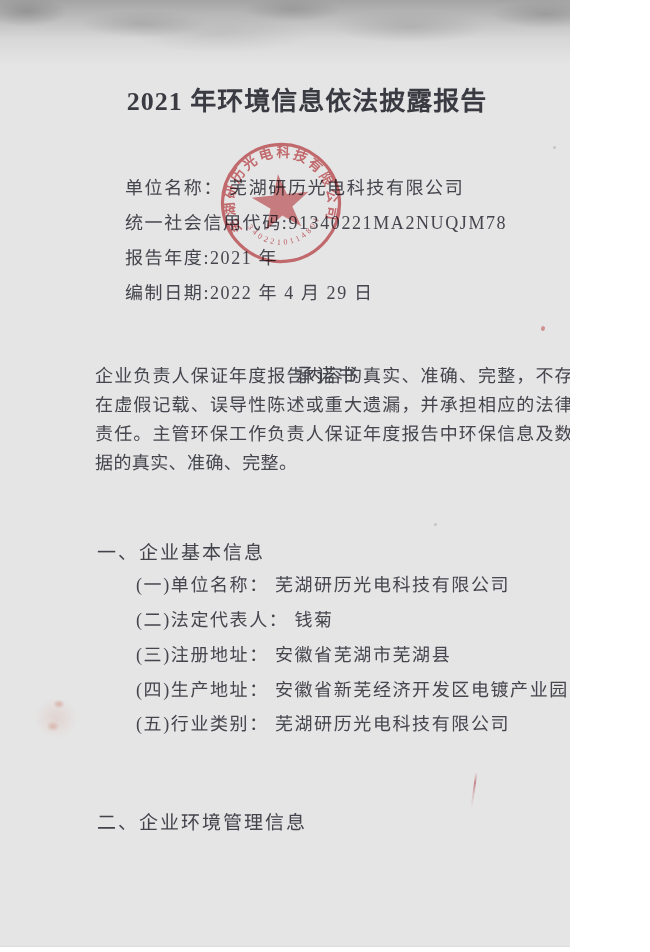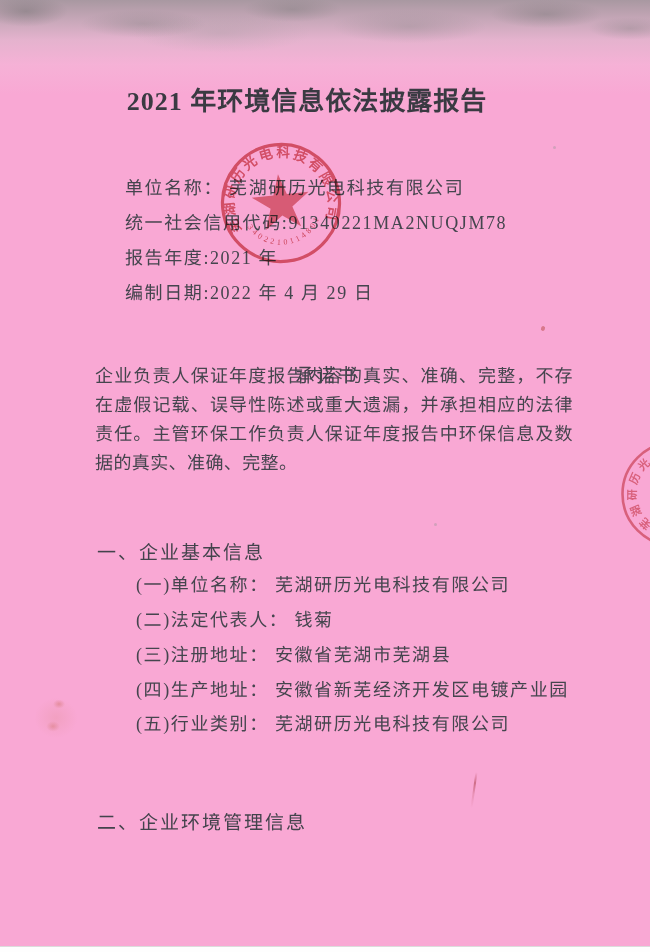--- a/index.html
+++ b/index.html
@@ -1,20 +1,20 @@
 <!DOCTYPE html>
 <html lang="zh-CN"><head>
 <meta charset="utf-8">
 <style>
   html,body{margin:0;padding:0;background:#ffffff;}
   .page{
     position:relative;
-    width:650px;height:952px;
+    width:570px;height:952px;
     overflow:hidden;
-    background:#f9a8d4;
+    background:#e5e5e5;
     font-family:"Liberation Serif","DejaVu Serif",serif;
     color:#45454e;
   }
   
   .scan-band{
     position:absolute;left:0;top:0;width:650px;height:95px;
     background:
       radial-gradient(60px 22px at 4% 12%, rgba(110,110,110,.45), rgba(110,110,110,0) 70%),
       radial-gradient(90px 20px at 22% 25%, rgba(125,125,125,.35), rgba(125,125,125,0) 70%),
       radial-gradient(70px 18px at 45% 10%, rgba(120,120,120,.38), rgba(120,120,120,0) 70%),

